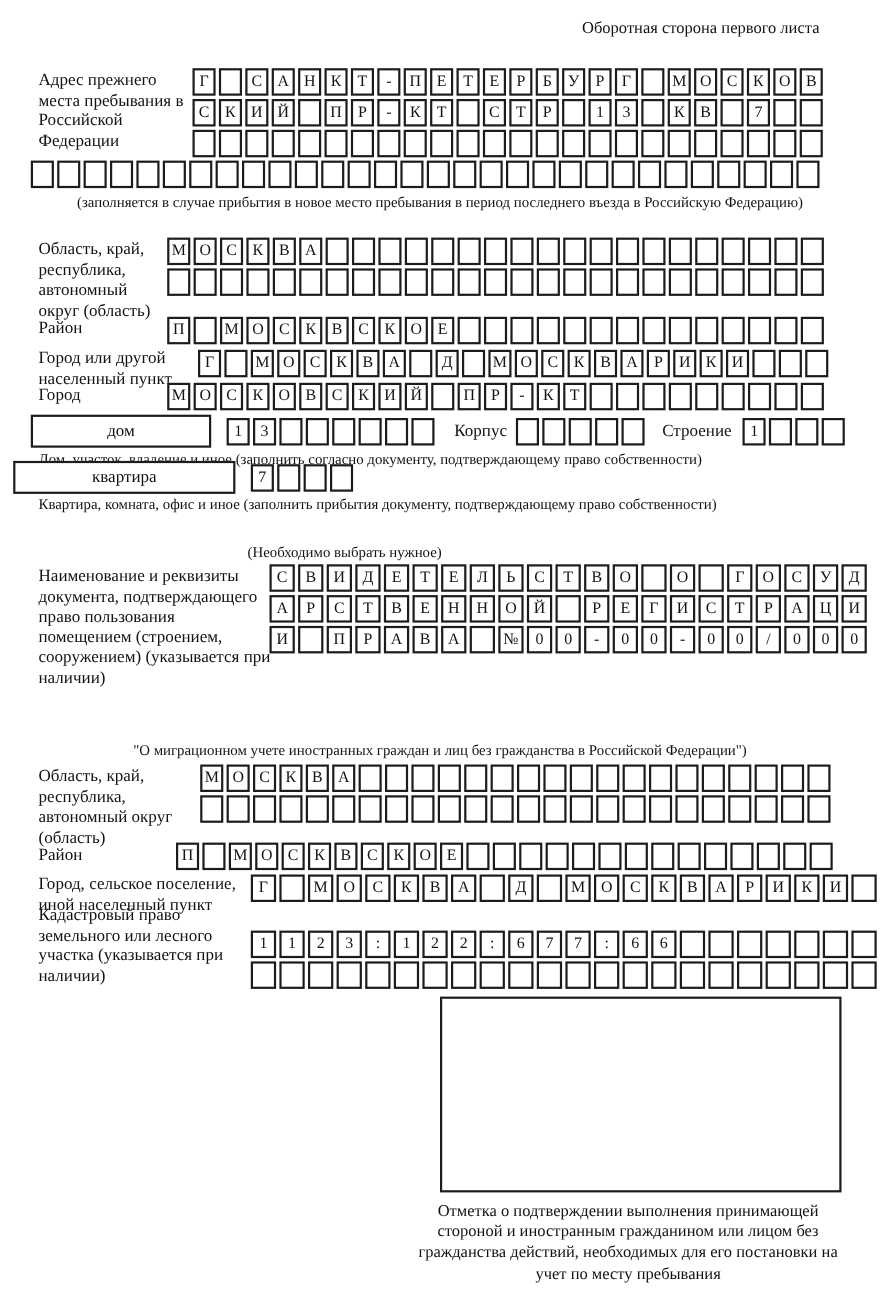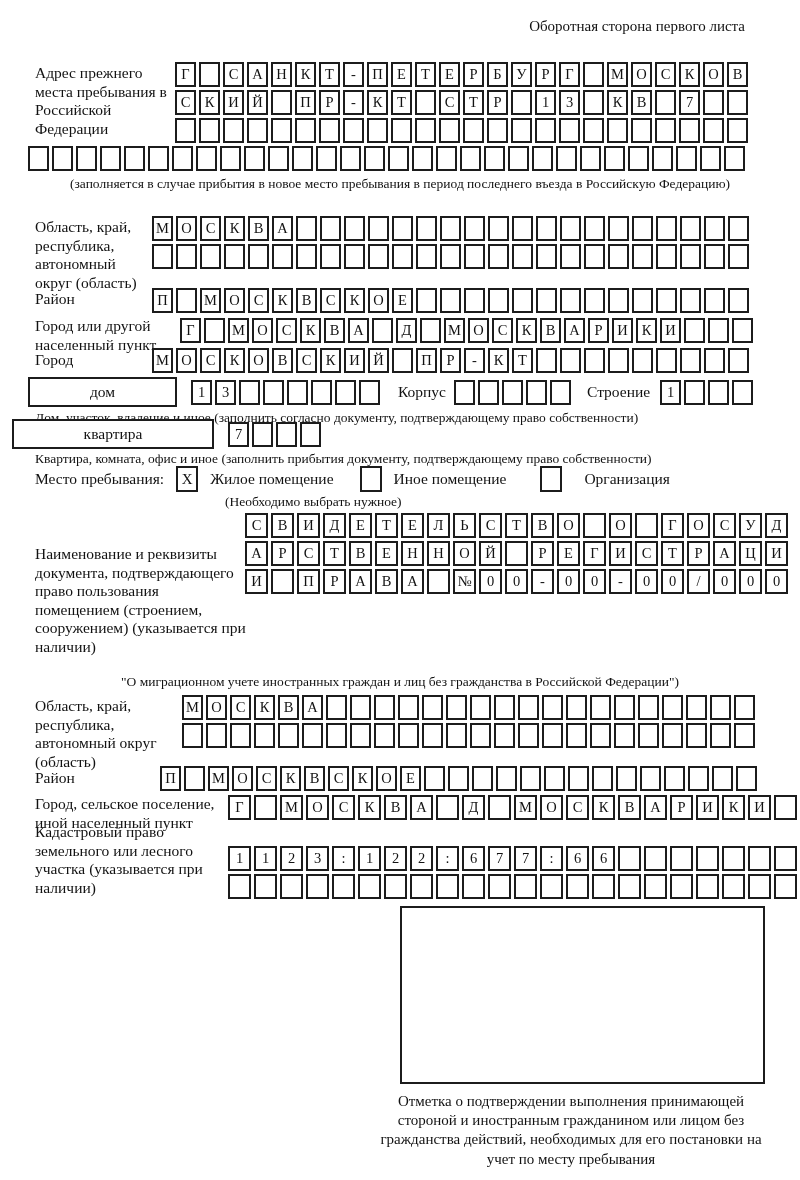--- a/index.html
+++ b/index.html
@@ -313,21 +313,21 @@
       <span class="cell"></span>
       <span class="cell"></span>
       <span class="cell"></span>
       <span class="cell"></span>
       <span class="cell"></span>
       <span class="cell"></span>
       <span class="cell"></span>
     </div>
 
   <div class="abs rowflex" style="left:28px; top:377px;">
-    <div class="inline-box" style="width:149px;">
+    <div class="inline-box" style="width:164px;">
       <span>дом</span>
     </div>
     <div class="cells" style="margin-left:14px;">
         <span class="cell">1</span>
         <span class="cell">3</span>
         <span class="cell"></span>
         <span class="cell"></span>
         <span class="cell"></span>
         <span class="cell"></span>
         <span class="cell"></span>
@@ -357,32 +357,23 @@
     </div>
     <div class="cells" style="margin-left:14px;">
         <span class="cell">7</span>
         <span class="cell"></span>
         <span class="cell"></span>
         <span class="cell"></span>
       </div>
   </div>
   <div class="abs note" style="left:35px; top:451px;">Квартира, комната, офис и иное (заполнить прибытия документу, подтверждающему право собственности)</div>
 
-  <div class="abs rowflex" style="left:35px; top:466px;">
-    <span class="inline-lbl">Место пребывания:</span>
-    <div class="chk" style="margin-left:12px;">X</div>
-    <span class="inline-lbl" style="margin-left:12px;">Жилое помещение</span>
-    <div class="chk" style="margin-left:26px;"></div>
-    <span class="inline-lbl" style="margin-left:12px;">Иное помещение</span>
-    <div class="chk" style="margin-left:34px;"></div>
-    <span class="inline-lbl" style="margin-left:22px;">Организация</span>
-  </div>
   <div class="abs note" style="left:225px; top:494px;">(Необходимо выбрать нужное)</div>
 
-  <div class="abs lbl" style="left:35px; top:545px; width:212px;">Наименование и реквизиты документа, подтверждающего право пользования помещением (строением, сооружением) (указывается при наличии)</div>
+  <div class="abs lbl" style="left:35px; top:515px; width:212px;">Наименование и реквизиты документа, подтверждающего право пользования помещением (строением, сооружением) (указывается при наличии)</div>
   <div class="abs" style="left:245px; top:513px;">
     <div class="cells">
         <span class="cell" style="width: 23px;">С</span>
         <span class="cell" style="width: 23px;">В</span>
         <span class="cell" style="width: 23px;">И</span>
         <span class="cell" style="width: 23px;">Д</span>
         <span class="cell" style="width: 23px;">Е</span>
         <span class="cell" style="width: 23px;">Т</span>
         <span class="cell" style="width: 23px;">Е</span>
         <span class="cell" style="width: 23px;">Л</span>

